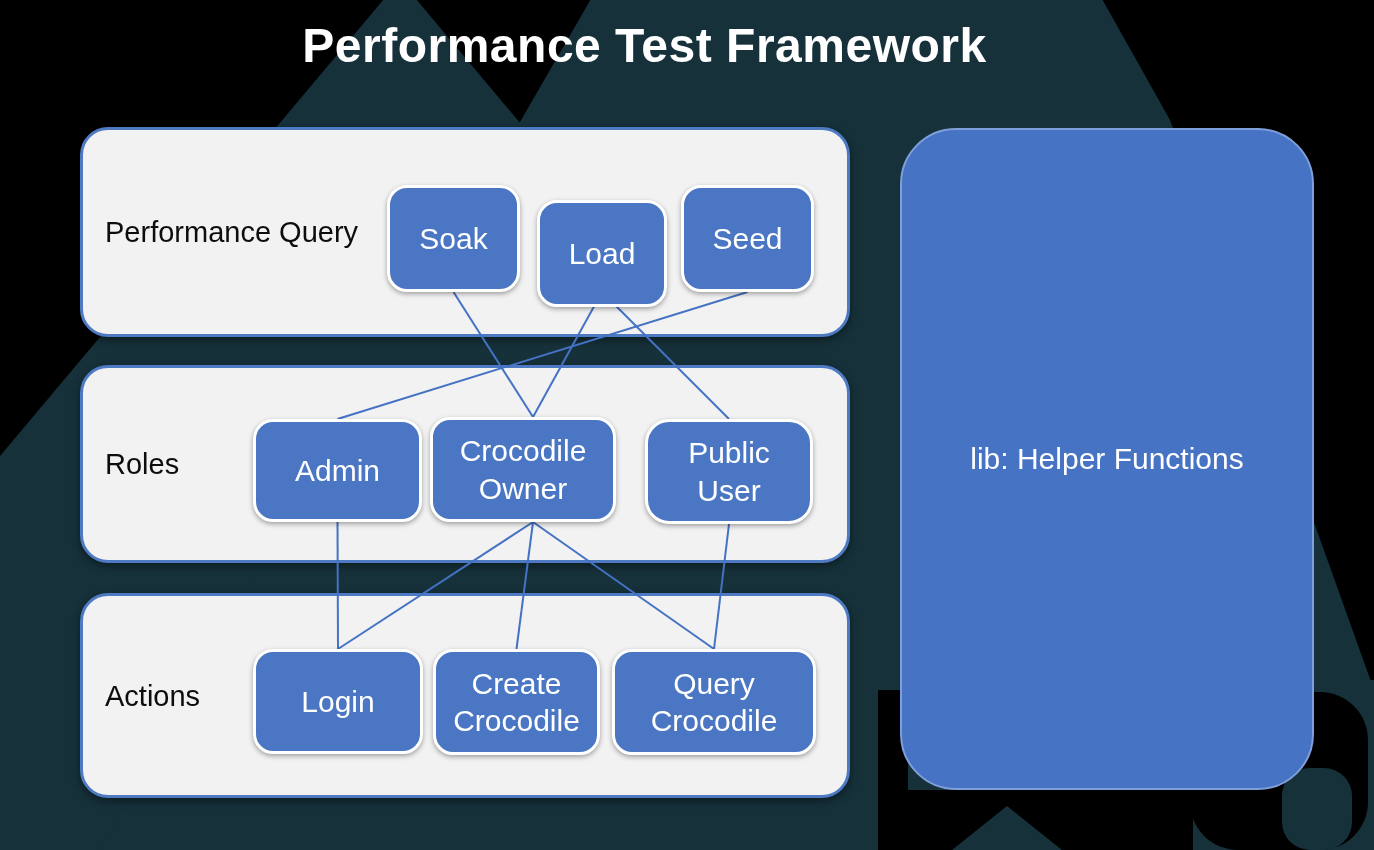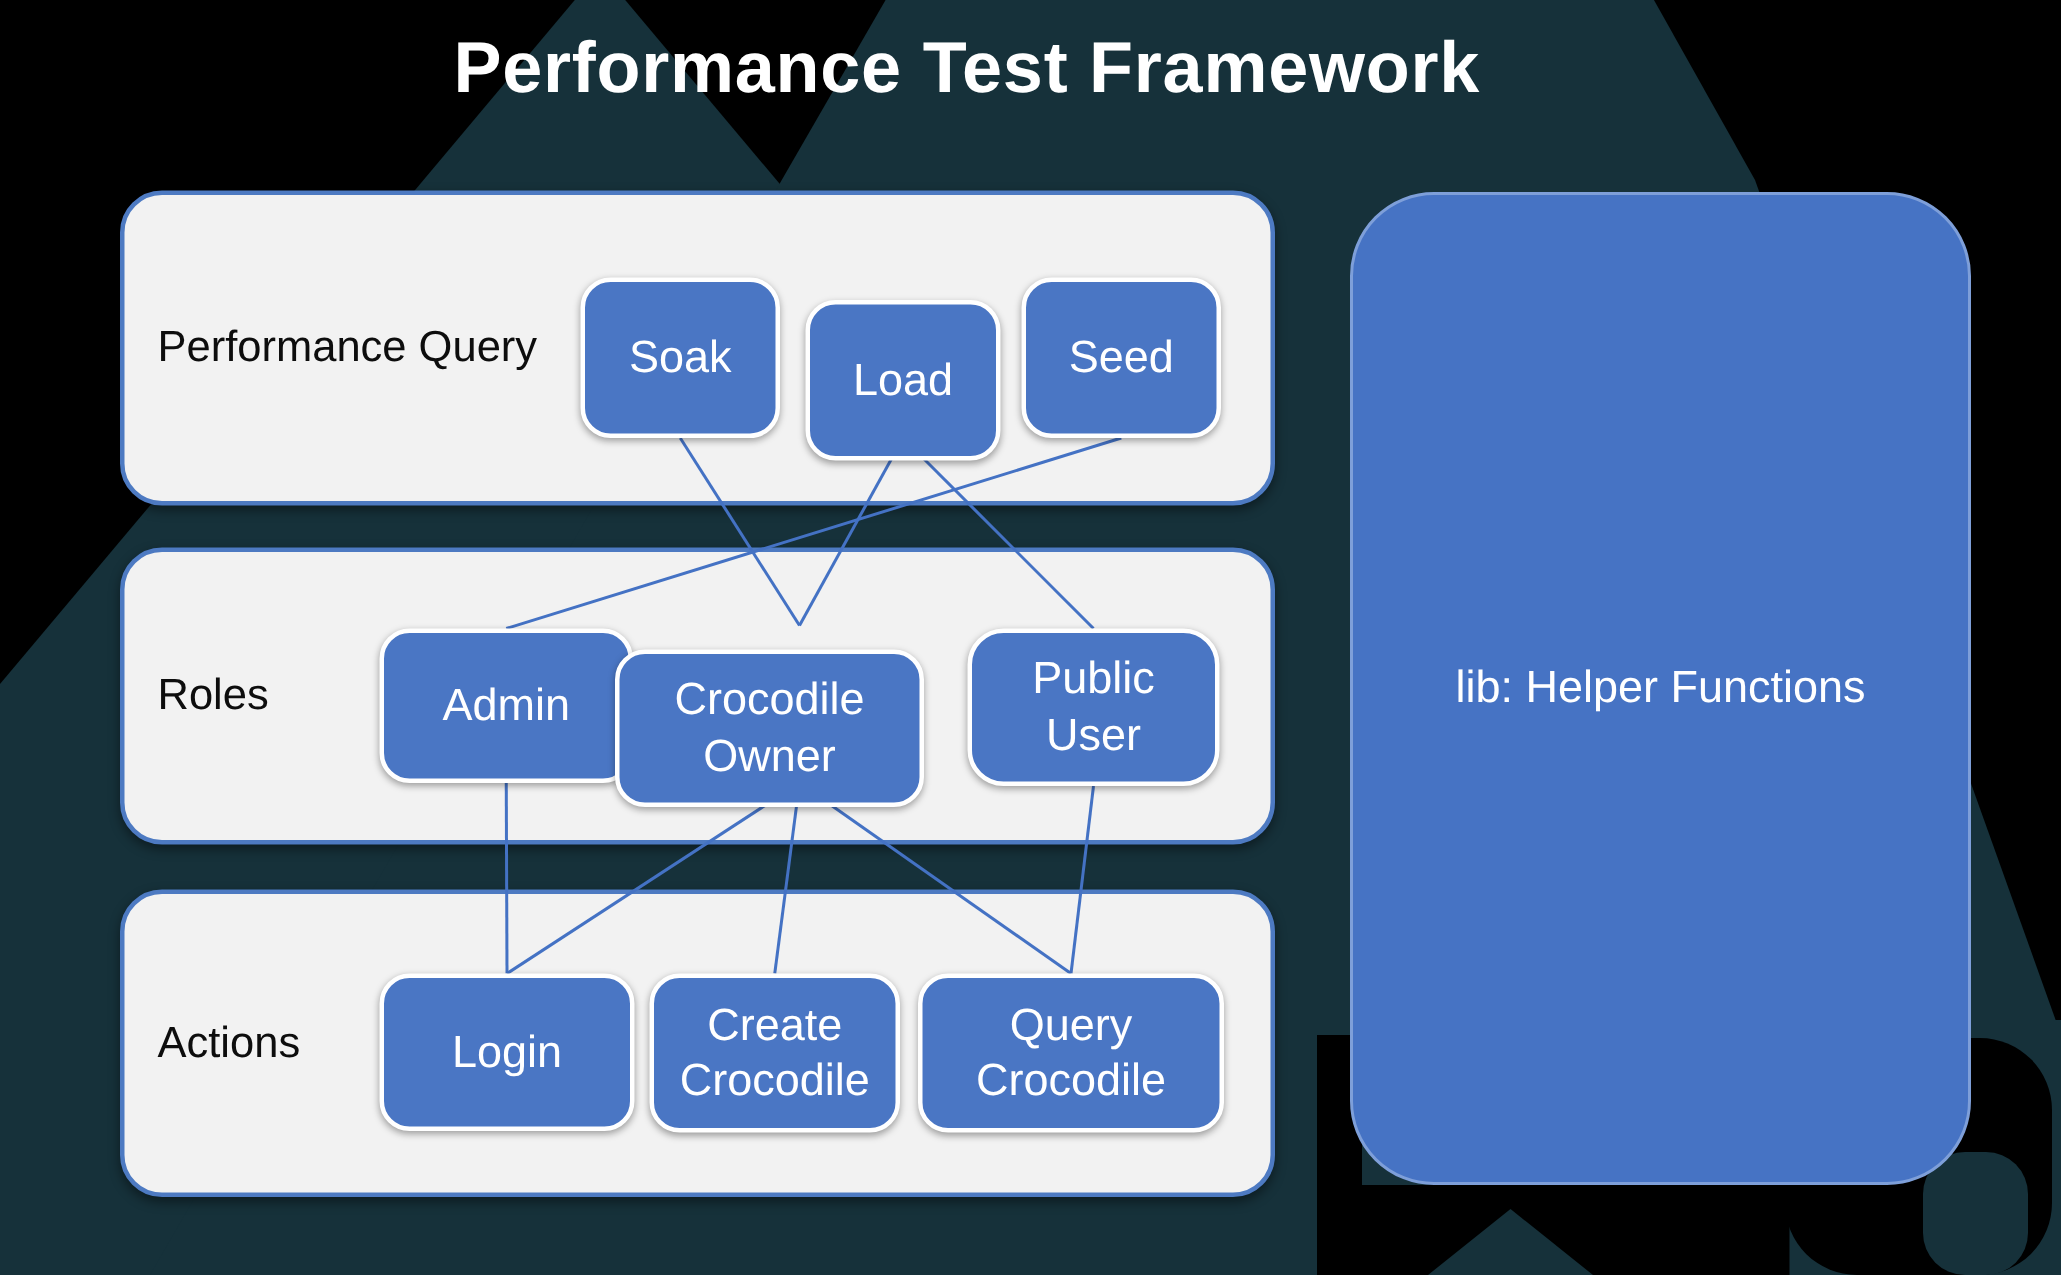--- a/index.html
+++ b/index.html
@@ -50,21 +50,21 @@
     position:absolute;z-index:3;display:flex;align-items:center;justify-content:center;
     background:var(--node_fill,#4a76c4);border:3px solid var(--node_border,#fff);
     border-radius:20px;box-sizing:border-box;color:var(--node_text,#fff);
     font-size:30px;line-height:1.25;text-align:center;padding:0 6px;
     box-shadow:0 2px 5px rgba(0,0,0,.35);
   }
   #node-soak        {left:387px;top:185px;width:133px;height:107px;}
   #node-load        {left:537px;top:200px;width:130px;height:107px;}
   #node-seed        {left:681px;top:185px;width:133px;height:107px;}
   #node-admin       {left:253px;top:419px;width:169px;height:103px;}
-  #node-croc_owner  {left:410px;top:417px;width:206px;height:105px;margin-top:16px;}
+  #node-croc_owner  {left:430px;top:417px;width:186px;height:105px;}
   #node-public_user {left:645px;top:419px;width:168px;height:105px;border-radius:24px;}
   #node-login       {left:253px;top:649px;width:170px;height:105px;}
   #node-create_croc {left:433px;top:649px;width:167px;height:106px;}
   #node-query_crocs {left:612px;top:649px;width:204px;height:106px;}
   
   .lib-box{
     position:absolute;z-index:3;left:900px;top:128px;width:414px;height:662px;
     background:var(--lib_fill,#4673c4);border:2px solid var(--lib_border,#7e9fd9);
     border-radius:56px;box-sizing:border-box;display:flex;align-items:center;justify-content:center;
     color:var(--node_text,#fff);font-size:30px;

